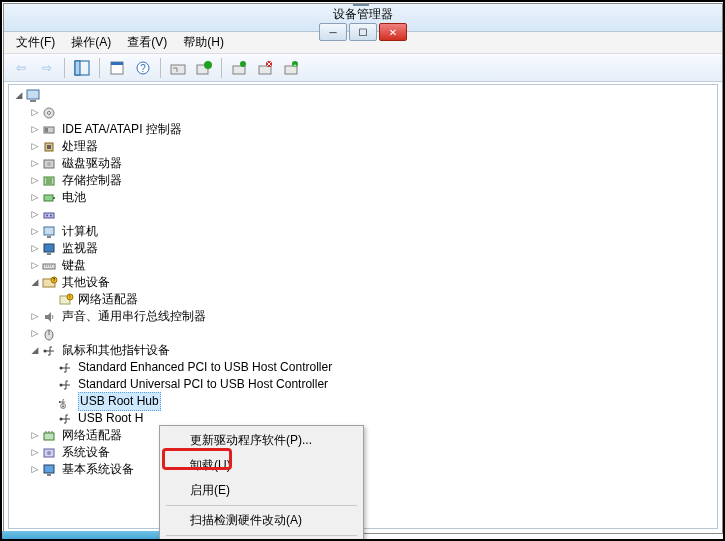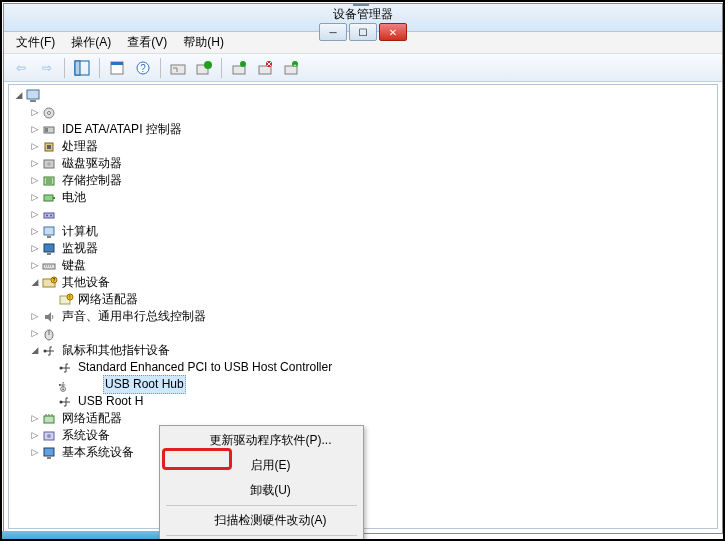--- a/index.html
+++ b/index.html
@@ -90,42 +90,40 @@
   }
   .tree { padding: 2px 0 0 4px; line-height: 17px; }
   .row { display: flex; align-items: center; height: 17px; white-space: nowrap; }
   .twisty { width: 12px; text-align: center; color: #666; font-size: 9px; margin-right:1px;}
   .dev-icon { width: 16px; height: 14px; margin-right: 4px; display:inline-flex; align-items:center; justify-content:center;}
   .label { }
   .selected {
     background: #cde8ff;
     border: 1px dotted #5a9edf;
     padding: 0 1px;
-    margin-left: 25px;
   }
   .indent0 { padding-left: 0px; }
   .indent1 { padding-left: 16px; }
   .indent2 { padding-left: 32px; }
   .context-menu {
     position: absolute;
     top: 421px;
     left: 155px;
     width: 205px;
     background: #f0f0f0;
     border: 1px solid #a0a0a0;
     box-shadow: 2px 2px 4px rgba(0,0,0,0.25);
     padding: 2px;
     z-index: 100;
   }
   .ctx-item {
     padding: 4px 10px 4px 28px;
     font-size: 12px;
     cursor: default;
     position: relative;
-    text-align: center;
   }
   .ctx-sep { height: 1px; background: #c8c8c8; margin: 2px 4px; }
   .ctx-highlight {
     position: absolute;
     border: 3px solid #e02020;
     border-radius: 4px;
     pointer-events: none;
   }
   .taskbar {
     position: absolute;
@@ -402,20 +400,30 @@
             </span>
             <span class="label">Standard Enhanced PCI to USB Host Controller</span>
           </div>
           <div class="row indent2">
             <span class="twisty"></span>
             <span class="dev-icon">
               <svg width="16" height="14" viewBox="0 0 16 14">
                 <path d="M3 7 L12 7 M8 7 L8 3 L10 3 M8 7 L8 11 L6 11" fill="none" stroke="#404040"></path>
                 <circle cx="3" cy="7" r="1.5" fill="#404040"></circle>
               </svg>
+            </span>
+            <span class="label">Standard Universal PCI to USB Host Controller</span>
+          </div>
+          <div class="row indent2">
+            <span class="twisty"></span>
+            <span class="dev-icon">
+              <svg width="16" height="14" viewBox="0 0 16 14">
+                <path d="M3 7 L12 7 M8 7 L8 3 L10 3 M8 7 L8 11 L6 11" fill="none" stroke="#404040"></path>
+                <circle cx="3" cy="7" r="1.5" fill="#404040"></circle>
+              </svg>
               <svg width="10" height="10" viewBox="0 0 10 10" style="position:relative;left:-8px;top:4px">
                 <circle cx="5" cy="5" r="4" fill="#fff" stroke="#303030"></circle>
                 <path d="M5 2 L5 7 M3 5 L5 7 L7 5" fill="none" stroke="#303030"></path>
               </svg>
             </span>
             <span class="label selected">USB Root Hub</span>
           </div>
           <div class="row indent2">
             <span class="twisty"></span>
             <span class="dev-icon">
@@ -458,22 +466,22 @@
               </svg>
             </span>
             <span class="label">基本系统设备</span>
           </div>
         </div>
     </div>
   </div>
 
   <div class="context-menu">
     <div class="ctx-item">更新驱动程序软件(P)...</div>
+    <div class="ctx-item">卸载(U)</div>
     <div class="ctx-item" id="ctx-enable">启用(E)</div>
-    <div class="ctx-item">卸载(U)</div>
     <div class="ctx-sep"></div>
     <div class="ctx-item">扫描检测硬件改动(A)</div>
     <div class="ctx-sep"></div>
     <div class="ctx-item">属性(R)</div>
     <div class="ctx-highlight" style="top:22px;left:2px;width:70px;height:22px;"></div>
   </div>
 
 </div>
 
 <div class="taskbar"></div>

